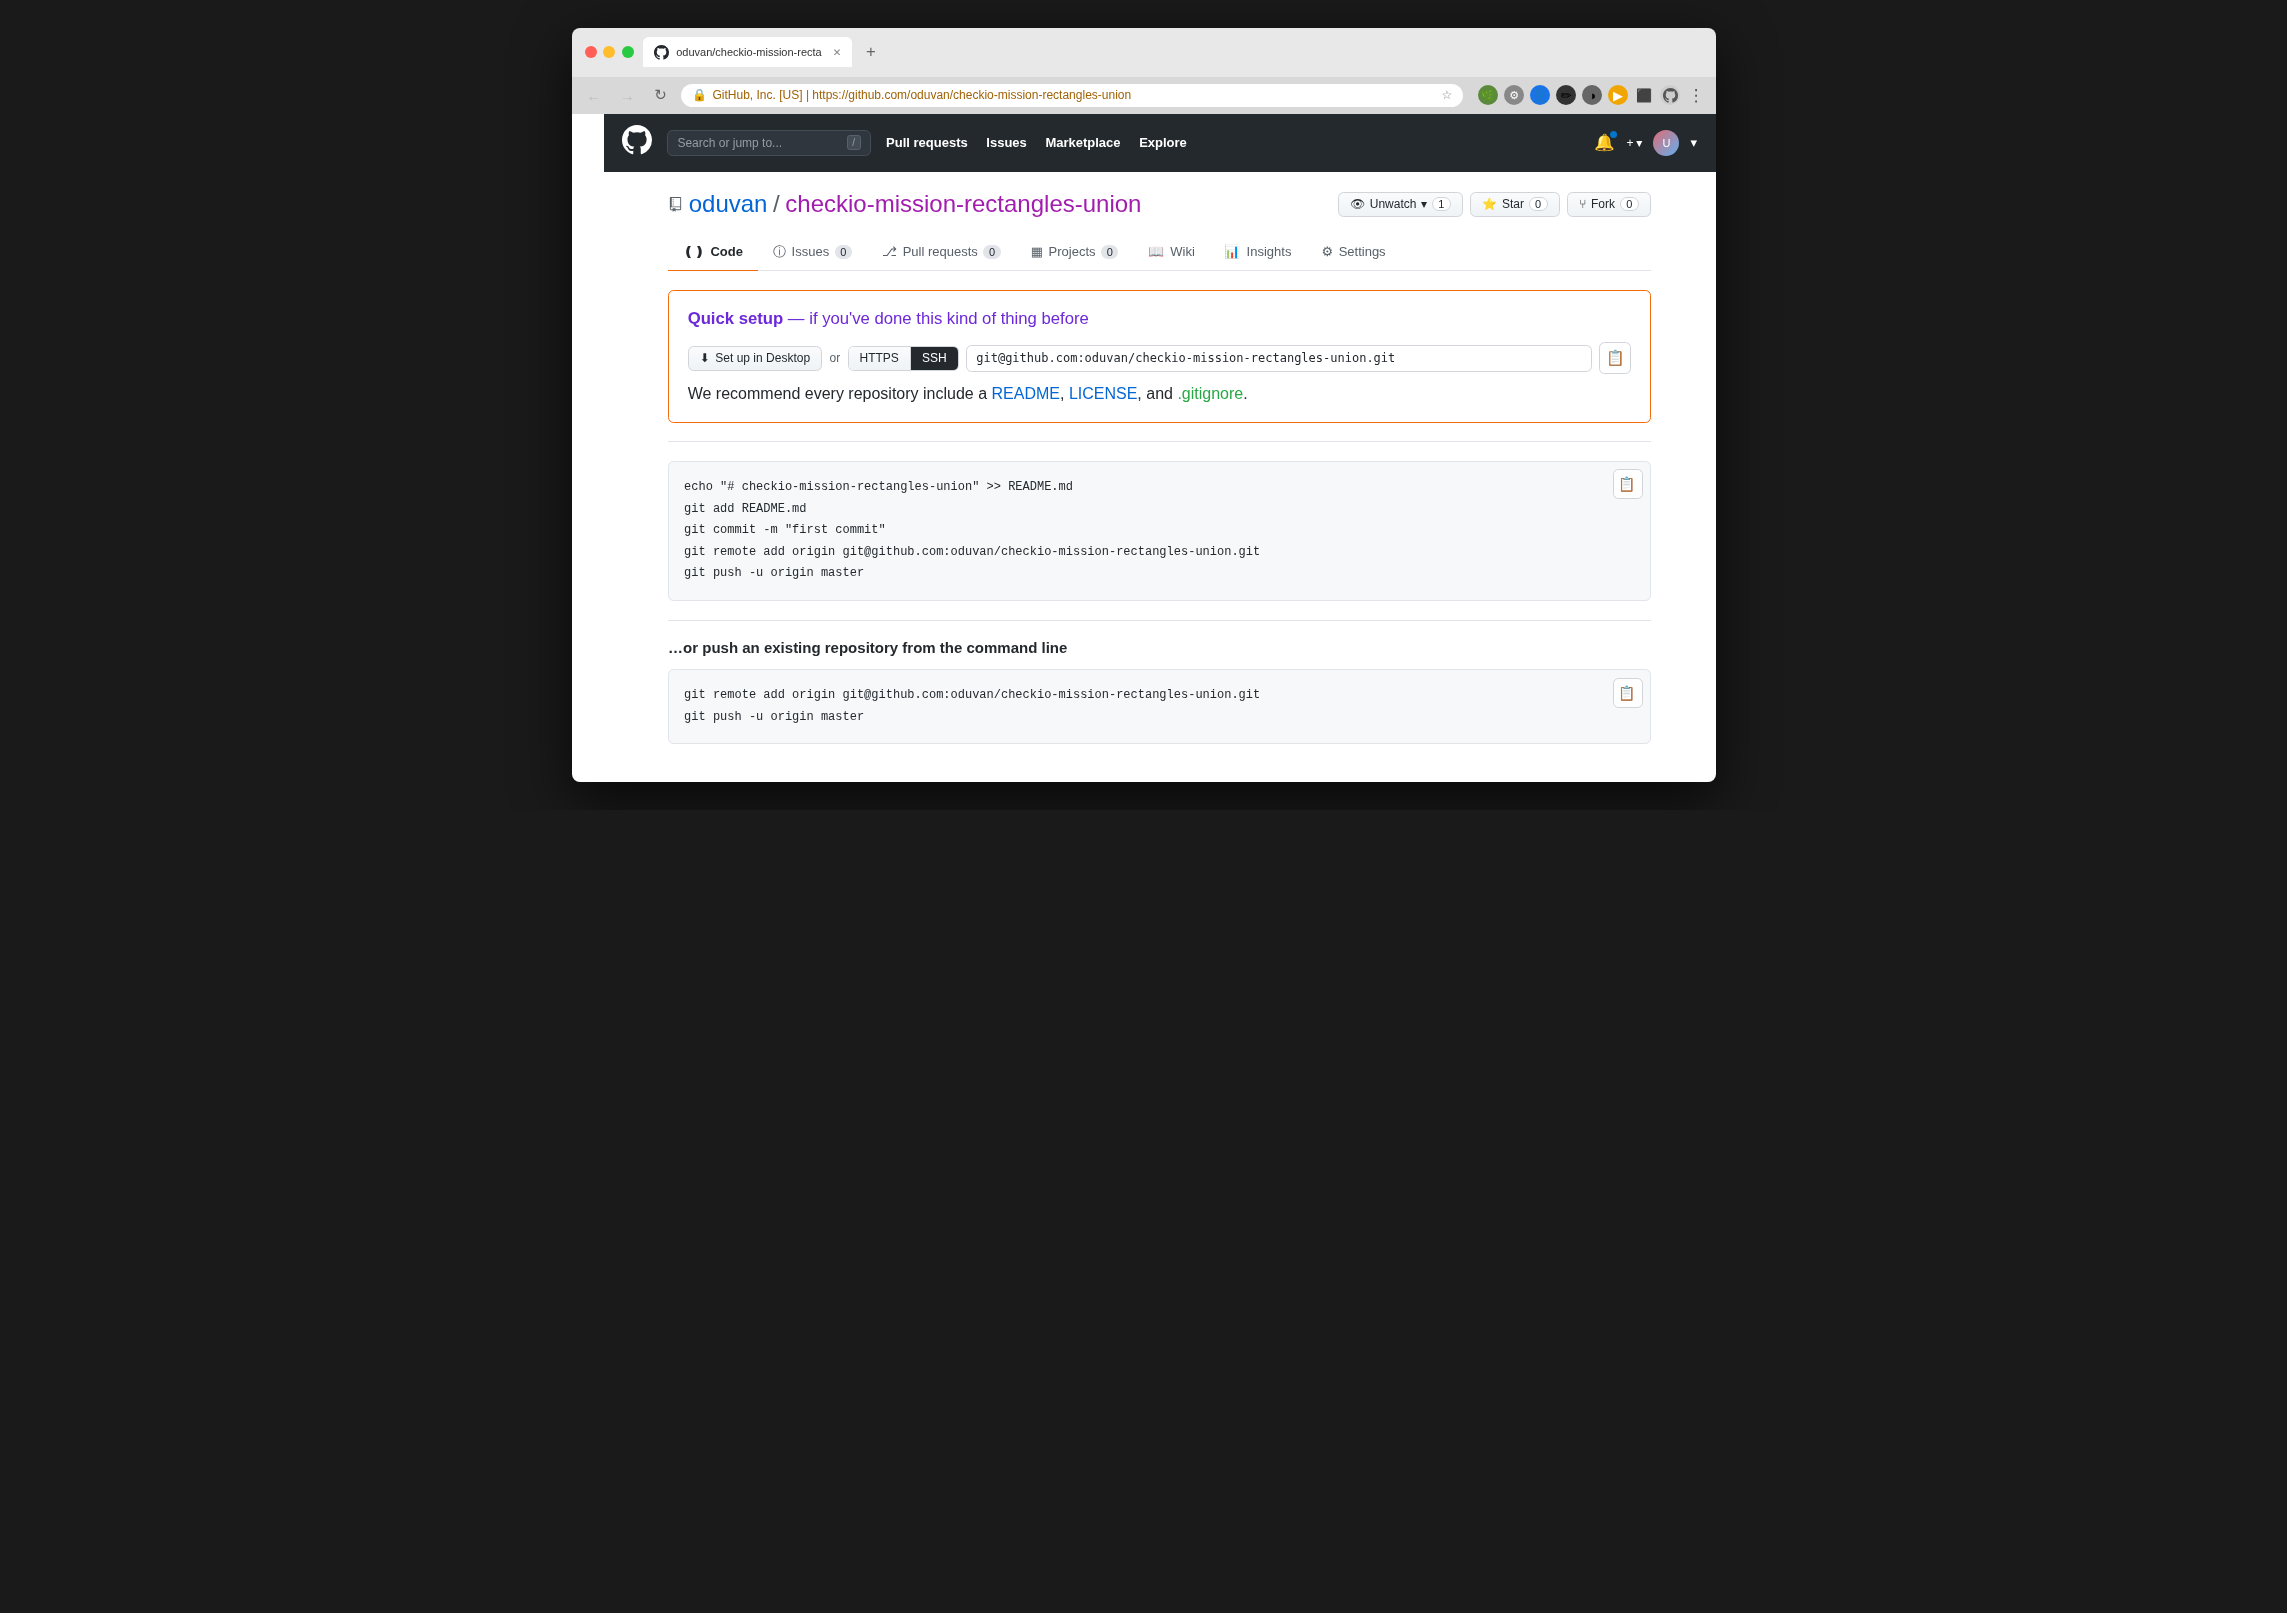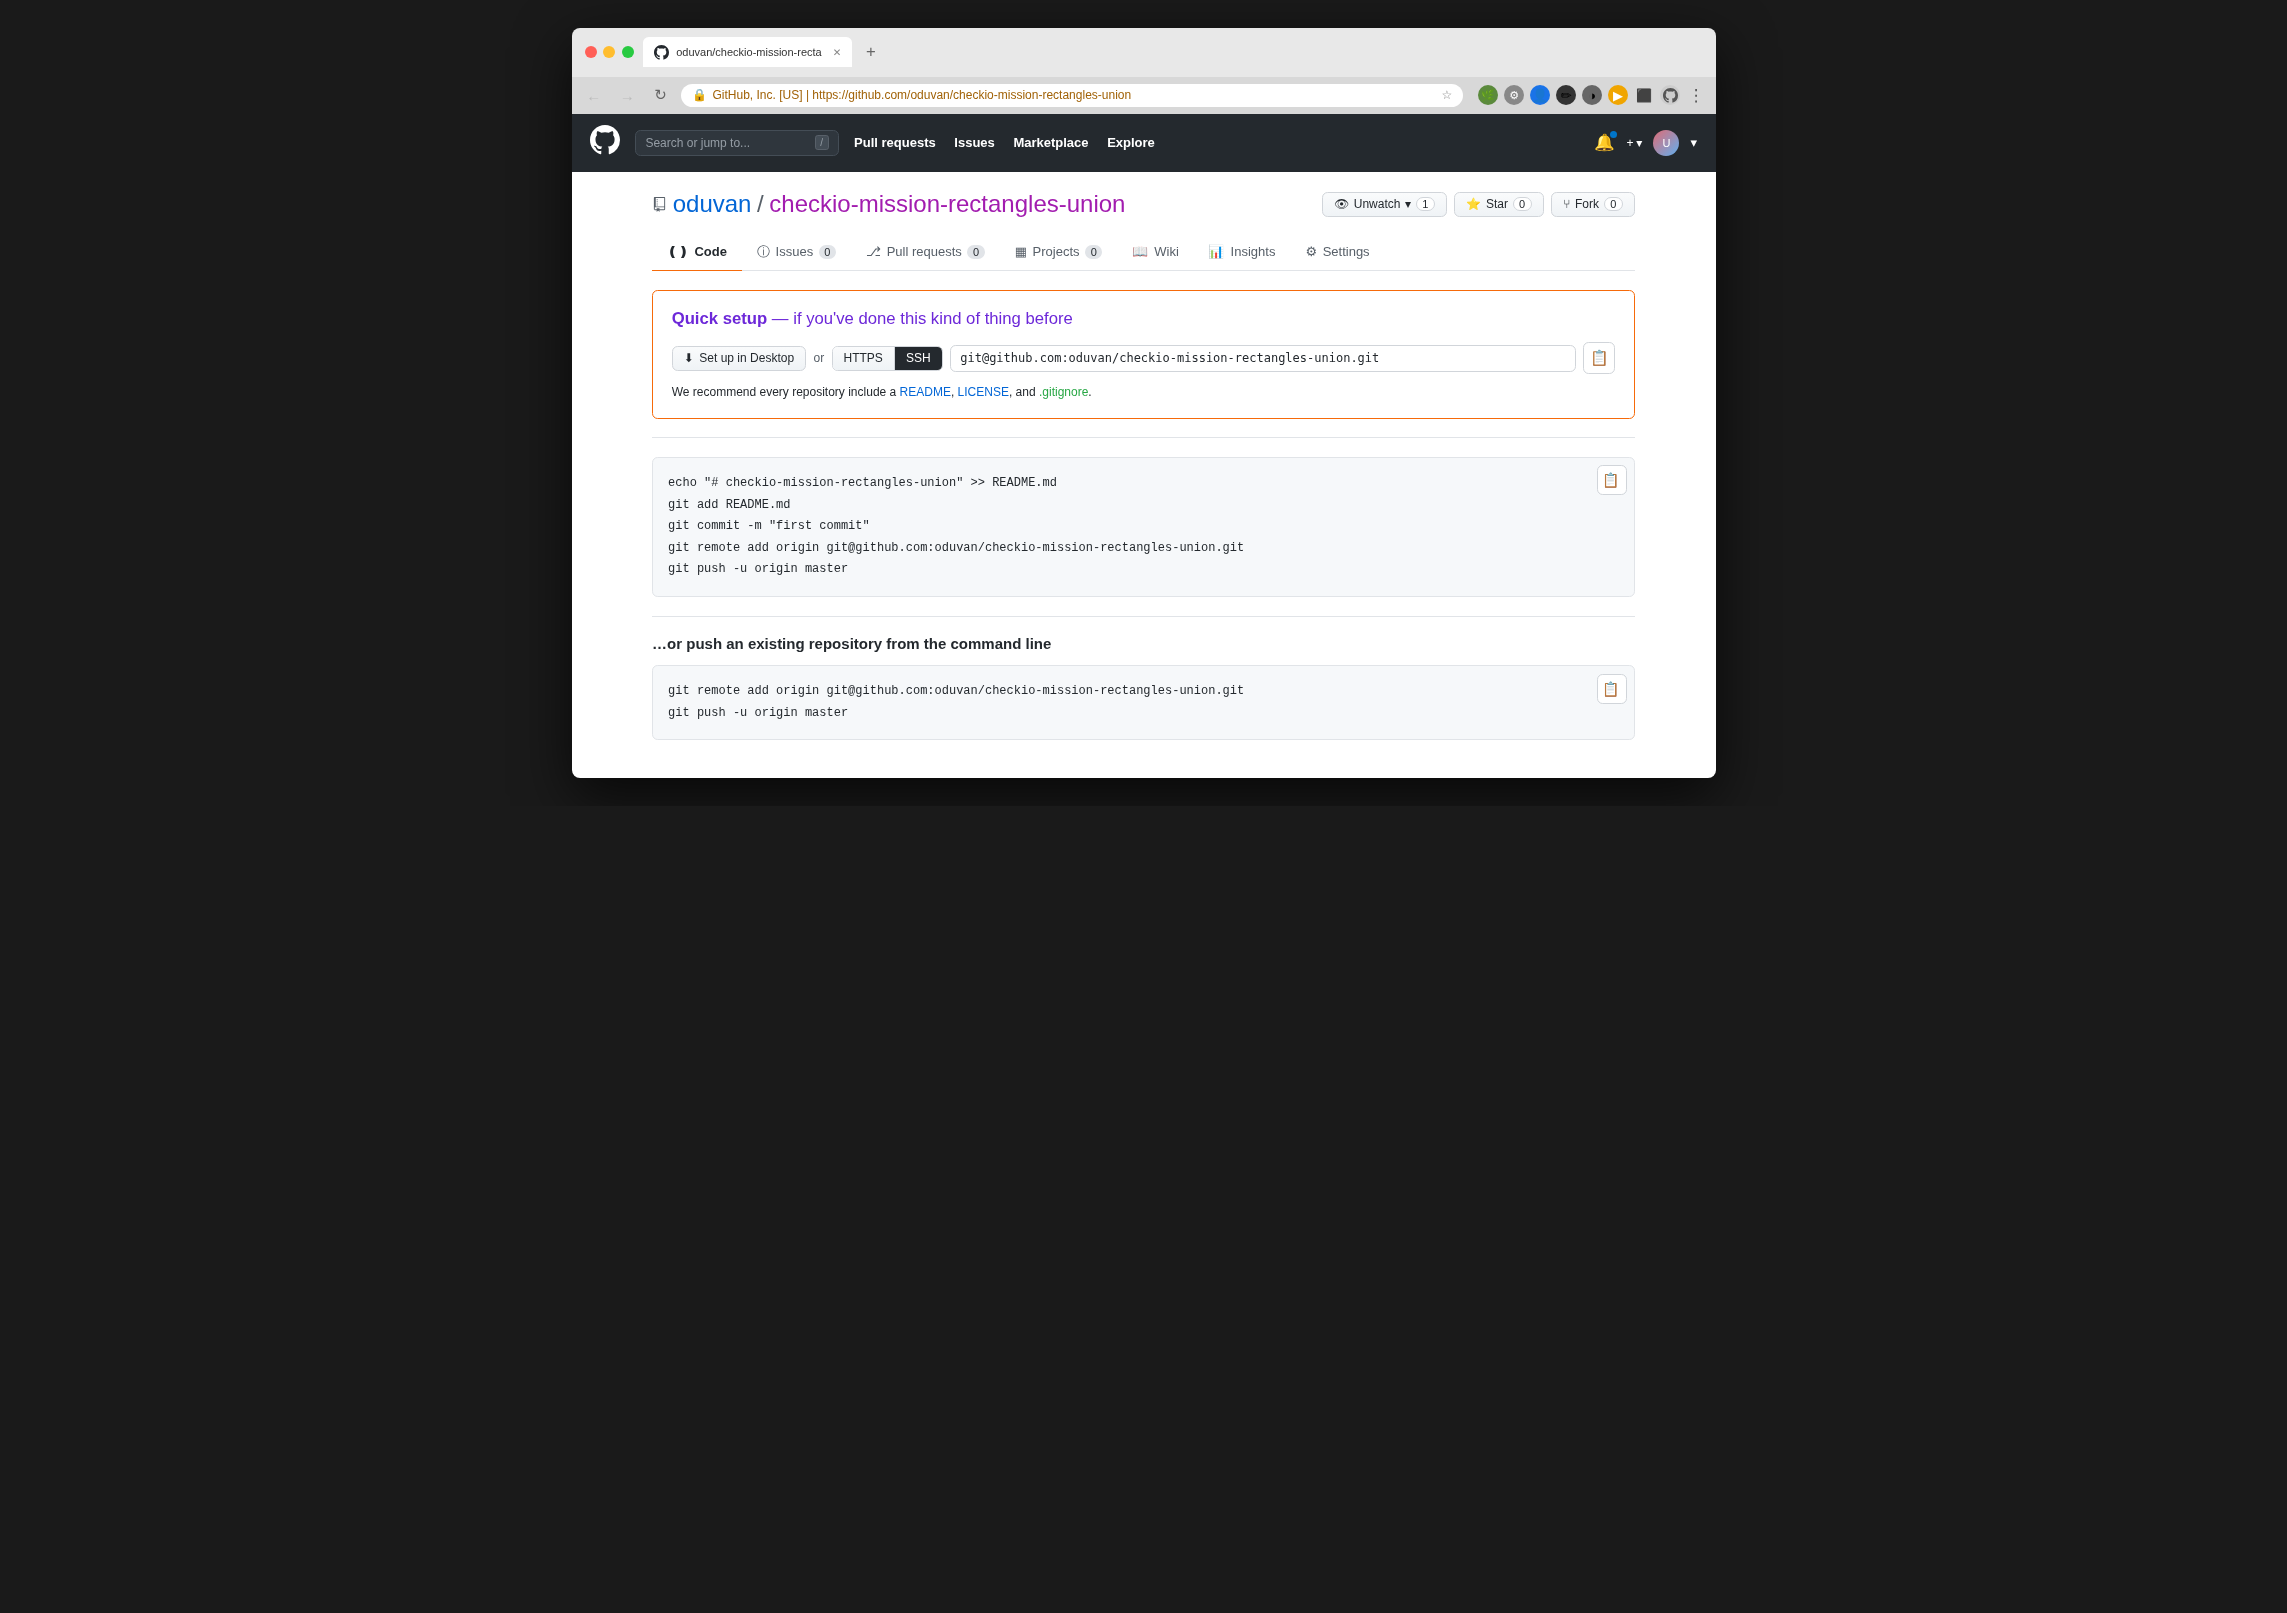--- a/index.html
+++ b/index.html
@@ -136,20 +136,21 @@
       align-items: center;
       justify-content: center;
       font-size: 13px;
       cursor: pointer;
     }
 
     
     .gh-page {
       background: #fff;
       min-height: 557px;
+      padding-left: 32px;
     }
 
     .gh-header {
       background: #24292e;
       padding: 11px 18.6px;
       display: flex;
       align-items: center;
       gap: 15px;
     }
 
@@ -402,21 +403,21 @@
       width: 32px;
       height: 32px;
       display: flex;
       align-items: center;
       justify-content: center;
       cursor: pointer;
       font-size: 15px;
     }
 
     .readme-hint {
-      font-size: 12px;
+      font-size: 16px;
       color: #24292e;
     }
 
     .readme-hint a {
       color: #0366d6;
     }
 
     
     .cmd-section {
       border-top: 0.9px solid #e1e4e8;

